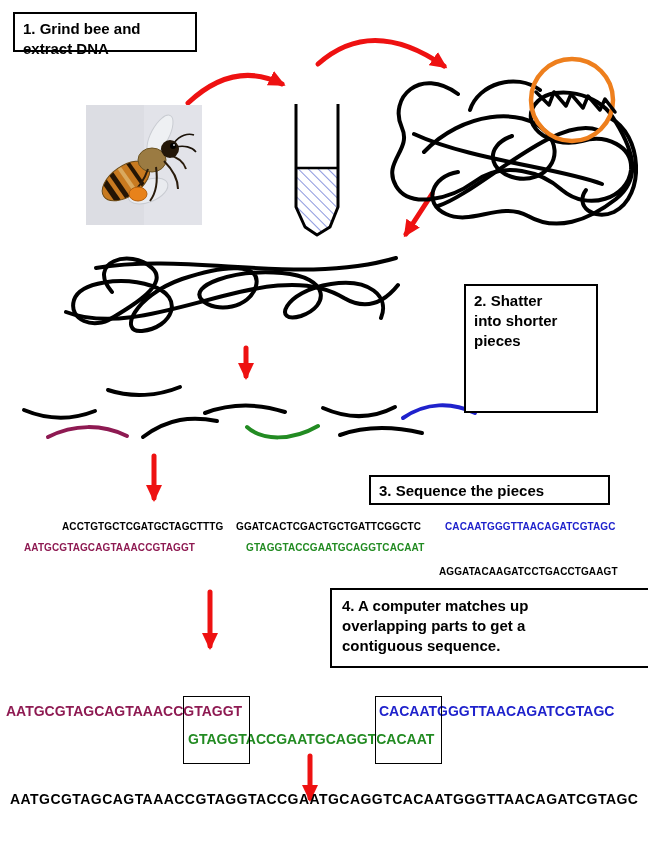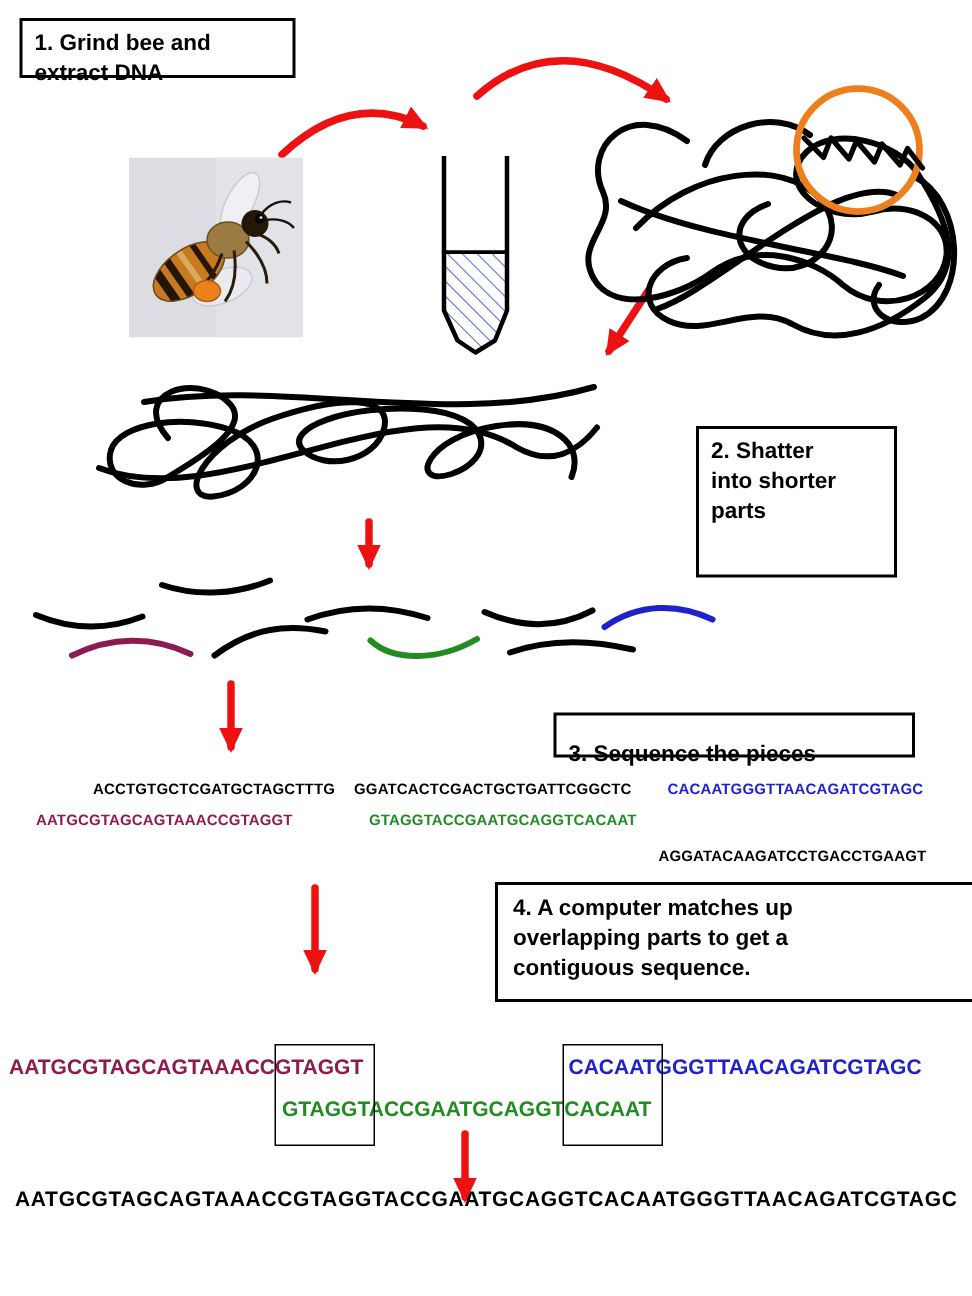--- a/index.html
+++ b/index.html
@@ -143,27 +143,27 @@
       <path d="M88 38 C 94 30 102 28 108 30"></path>
       <path d="M90 42 C 98 40 106 42 110 47"></path>
     </g>
   </svg>
 
   <div class="step-box" style="left:13px;top:12px;width:184px;height:40px;">
     <div>1. Grind bee and</div>
     <div>extract DNA</div>
   </div>
 
-  <div class="step-box" style="left:464px;top:284px;width:134px;height:101px;">
+  <div class="step-box" style="left:464px;top:284px;width:134px;height:129px;">
     <div>2. Shatter</div>
     <div>into shorter</div>
-    <div>parts</div>
+    <div>pieces</div>
   </div>
 
-  <div class="step-box" style="left:369px;top:475px;width:241px;height:30px;padding-top:16px;">
+  <div class="step-box" style="left:369px;top:475px;width:241px;height:30px;padding-top:4px;">
     <div>3. Sequence the pieces</div>
   </div>
 
   <div class="step-box" style="left:330px;top:588px;width:336px;height:80px;padding:6px 10px;">
     <div>4. A computer matches up</div>
     <div>overlapping parts to get a</div>
     <div>contiguous sequence.</div>
   </div>
 
   <div class="seq seq-sm" style="left:30px;top:521px;margin-left:32px;">ACCTGTGCTCGATGCTAGCTTTG</div>

